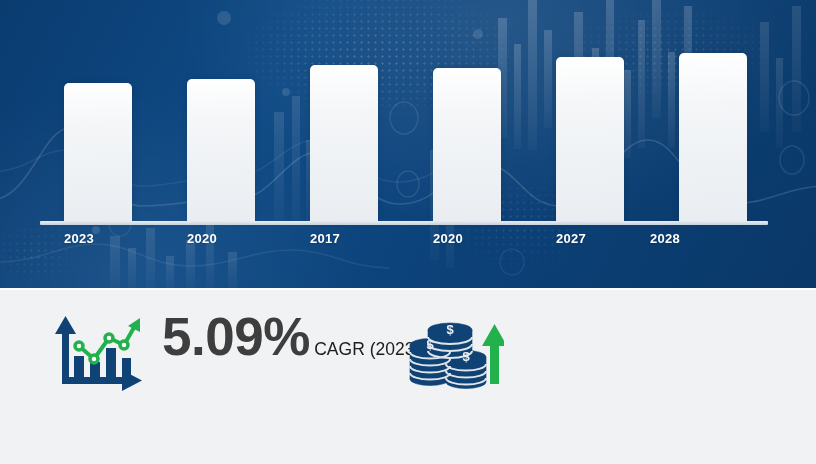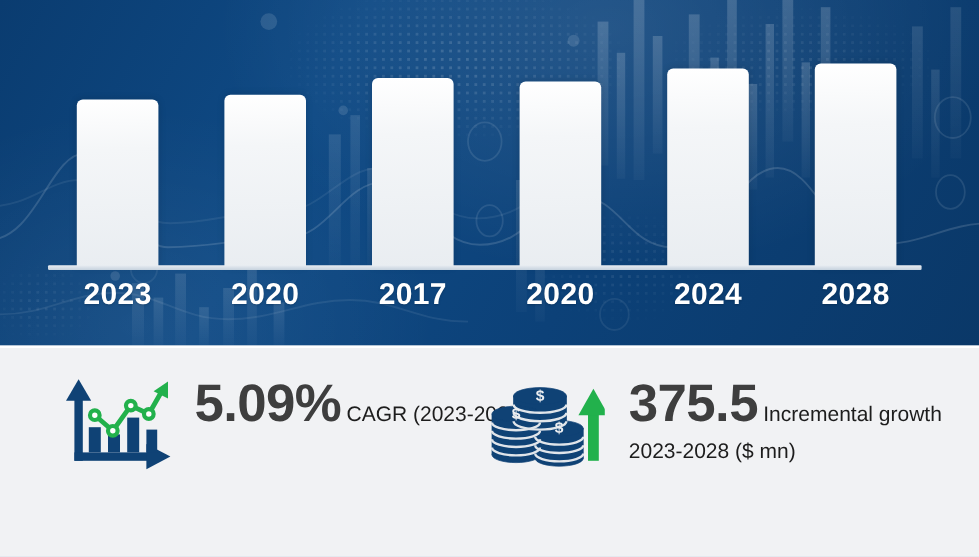--- a/index.html
+++ b/index.html
@@ -107,22 +107,21 @@
     top: 221px;
     width: 728px;
     height: 4px;
     background: linear-gradient(180deg, #e9edf2 0%, #c6d2de 100%);
     border-radius: 1px;
   }
   .year-label {
     position: absolute;
     top: 231px;
     width: 68px;
-    text-align: center;
-    font-size: 25px;
+    font-size: 13px;
     font-weight: 700;
     color: #ffffff;
     letter-spacing: 0.3px;
     text-shadow: 0 1px 2px rgba(0,0,0,0.2);
   }
 
   
   .stats-panel {
     position: absolute;
     left: 0;
@@ -142,21 +141,21 @@
   .stat-growth { left: 408px; }
 
   .stat-icon {
     flex: 0 0 auto;
     margin-top: 6px;
   }
   .stat-text {
     display: block;
   }
   .stat-value {
-    font-size: 44px;
+    font-size: 53px;
     font-weight: 700;
     color: #3e3e3e;
     line-height: 54px;
     letter-spacing: -0.5px;
     white-space: nowrap;
   }
   .stat-caption {
     font-size: 17.5px;
     font-weight: 400;
     color: #1d1d1d;
@@ -264,22 +263,22 @@
       <div class="bar" style="left: 433px; top: 68px; height: 154px;"></div>
       <div class="bar" style="left: 556px; top: 57px; height: 165px;"></div>
       <div class="bar" style="left: 679px; top: 53px; height: 169px;"></div>
 
       <div class="axis-line"></div>
 
       <div class="year-label" style="left:64px;">2023</div>
       <div class="year-label" style="left:187px;">2020</div>
       <div class="year-label" style="left:310px;">2017</div>
       <div class="year-label" style="left:433px;">2020</div>
-      <div class="year-label" style="left:556px;">2024</div>
-      <div class="year-label" style="left:679px;">2028</div>
+      <div class="year-label" style="left:556px;">2027</div>
+      <div class="year-label" style="left:650px;">2028</div>
     </div>
   </div>
 
   <div class="stats-panel">
 
     <div class="stat stat-cagr">
       <span class="stat-icon">
         <svg width="96" height="80" viewBox="0 0 96 80">
 
           <g fill="#0f4275">
@@ -354,21 +353,16 @@
             <text x="22" y="35">$</text>
             <text x="58" y="47">$</text>
           </g>
 
           <g fill="#22b14c">
             <rect x="82" y="28" width="9" height="42"></rect>
             <polygon points="86.5,10 74,32 99,32"></polygon>
           </g>
         </svg>
       </span>
-      <span class="stat-text">
-        <span class="stat-value">375.5</span>
-        <span class="stat-caption">Incremental growth
-2023-2028 ($ mn)</span>
-      </span>
     </div>
 
   </div>
 </div>
 
 </body></html>

